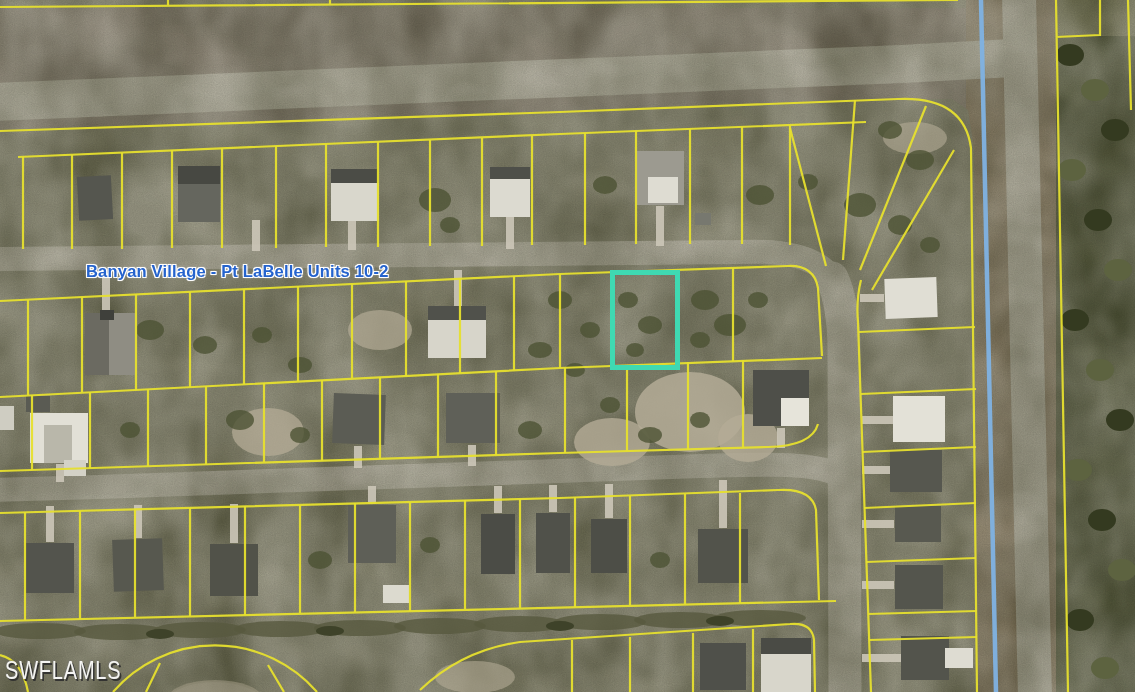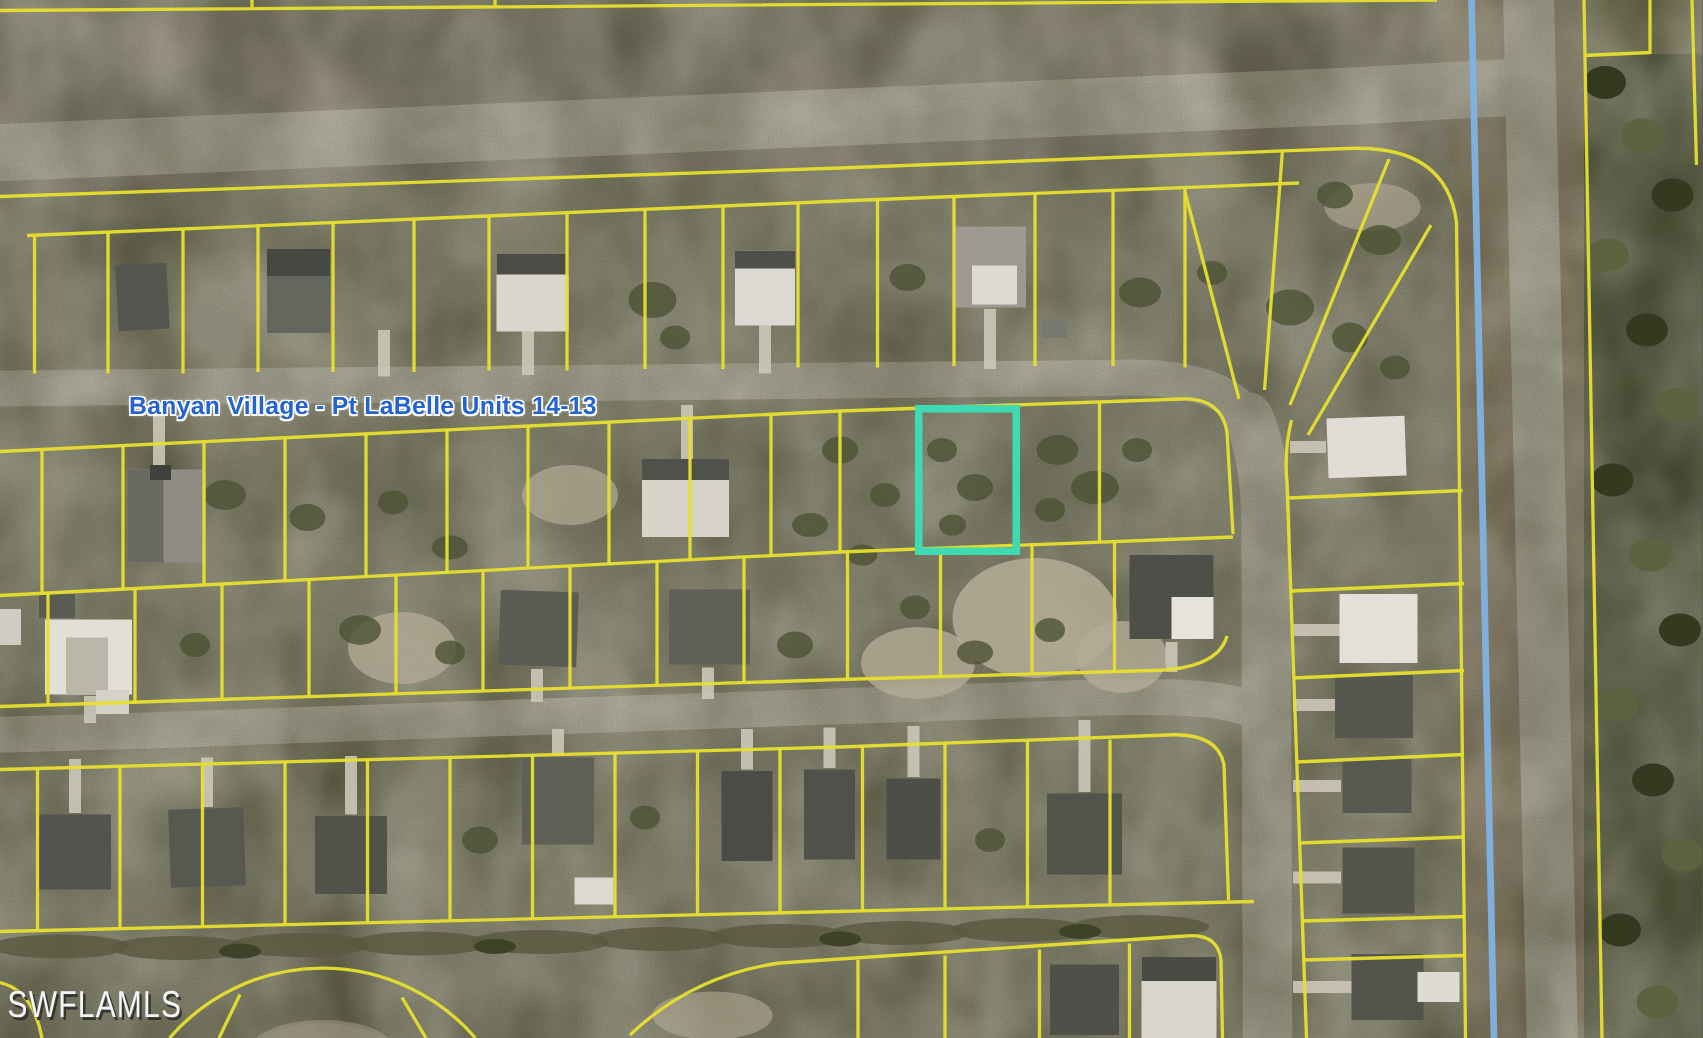--- a/index.html
+++ b/index.html
@@ -245,17 +245,17 @@
     <path class="yline" d="M1056 0L1068 692M1056 37L1100 35M1100 0V36M1128 0L1131 110"></path>
   </g>
 
   <g>
     <path class="canal" d="M981 0 C985 230 990 460 996 692"></path>
   </g>
 </svg>
 
 <div id="highlight-parcel" style="left: 610px; top: 270px; width: 70px; height: 100px; border-color: rgb(63, 217, 178);"></div>
 
-<div id="street-label">Banyan Village - Pt LaBelle Units 14-13</div>
+<div id="street-label">Banyan Village - Pt LaBelle Units 10-2</div>
 
 <div id="watermark">SWFLAMLS</div>
 
 </div>
 
 </body></html>

